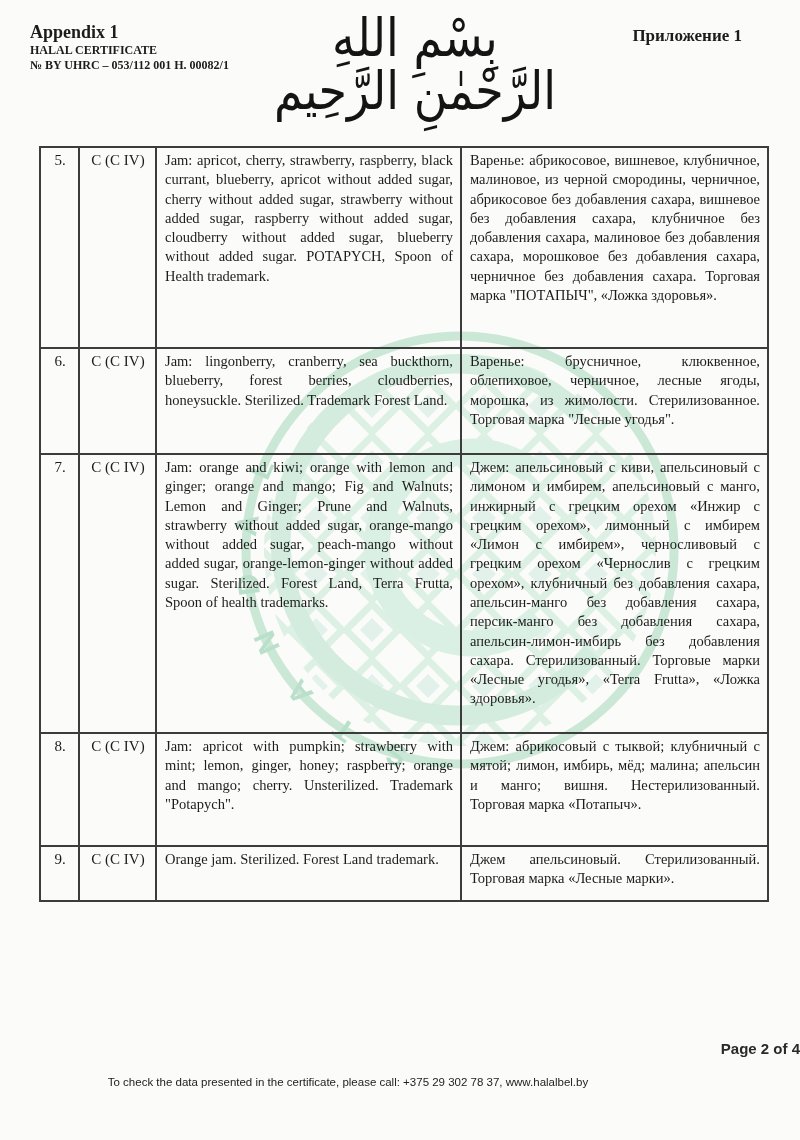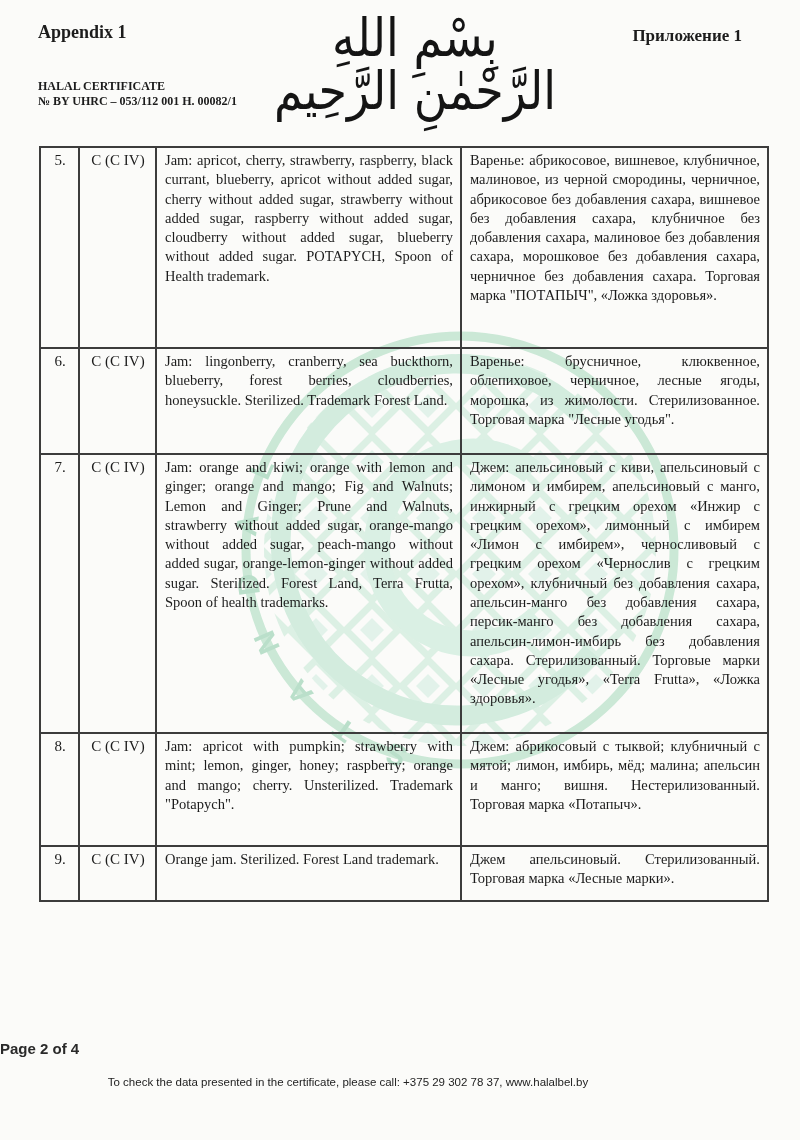--- a/index.html
+++ b/index.html
@@ -5,23 +5,23 @@
   html,body{margin:0;padding:0;}
   .page{
     position:relative;
     width:800px;height:1140px;
     background:#fbfbf9;
     font-family:"Liberation Serif", serif;
     color:#1c1c1c;
     overflow:hidden;
   }
   
-  .hdr-left{position:absolute;left:38px;top:22px;}
+  .hdr-left{position:absolute;left:30px;top:22px;}
   .hdr-appendix{font-size:18px;font-weight:bold;line-height:1.15;}
-  .hdr-cert{font-size:12px;font-weight:bold;line-height:1.3;margin-top:36px;}
+  .hdr-cert{font-size:12px;font-weight:bold;line-height:1.3;}
   .hdr-num{font-size:12px;font-weight:bold;line-height:1.3;}
   .hdr-right{position:absolute;right:58px;top:26px;font-size:17px;font-weight:bold;text-align:right;}
   .bismillah{
     position:absolute;left:255px;top:18px;width:320px;
     text-align:center;font-family:"DejaVu Sans",sans-serif;
     font-size:46px;line-height:1.0;color:#141414;
     transform:scaleY(1.15);
   }
   
   .watermark{position:absolute;left:232px;top:322px;width:456px;height:456px;pointer-events:none;}
@@ -36,21 +36,21 @@
     vertical-align:top;
     padding:3px 7px 4px 8px;
     background:transparent;
   }
   td.c-num,td.c-code{text-align:center;vertical-align:middle;font-size:15px;padding:2px;}
   td.c-en,td.c-ru{text-align:justify;margin-left:47px;}
   tr.r5{height:201px;} tr.r6{height:106px;} tr.r7{height:279px;}
   tr.r8{height:113px;} tr.r9{height:55px;}
   
   .page-num{
-    position:absolute;left:0;top:1040px;width:784px;text-align:left;
+    position:absolute;left:16px;top:1040px;width:784px;text-align:right;
     font-family:"Liberation Sans",sans-serif;font-size:15px;font-weight:bold;color:#2a2a2a;
   }
   .contact{position:absolute;left:0;width:696px;text-align:center;
     font-family:"Liberation Sans",sans-serif;color:#222;}
   .contact-en{top:1076px;font-size:11.5px;}
   .contact-ru{top:1094px;font-size:11.5px;}
 </style>
 </head>
 <body>
 

